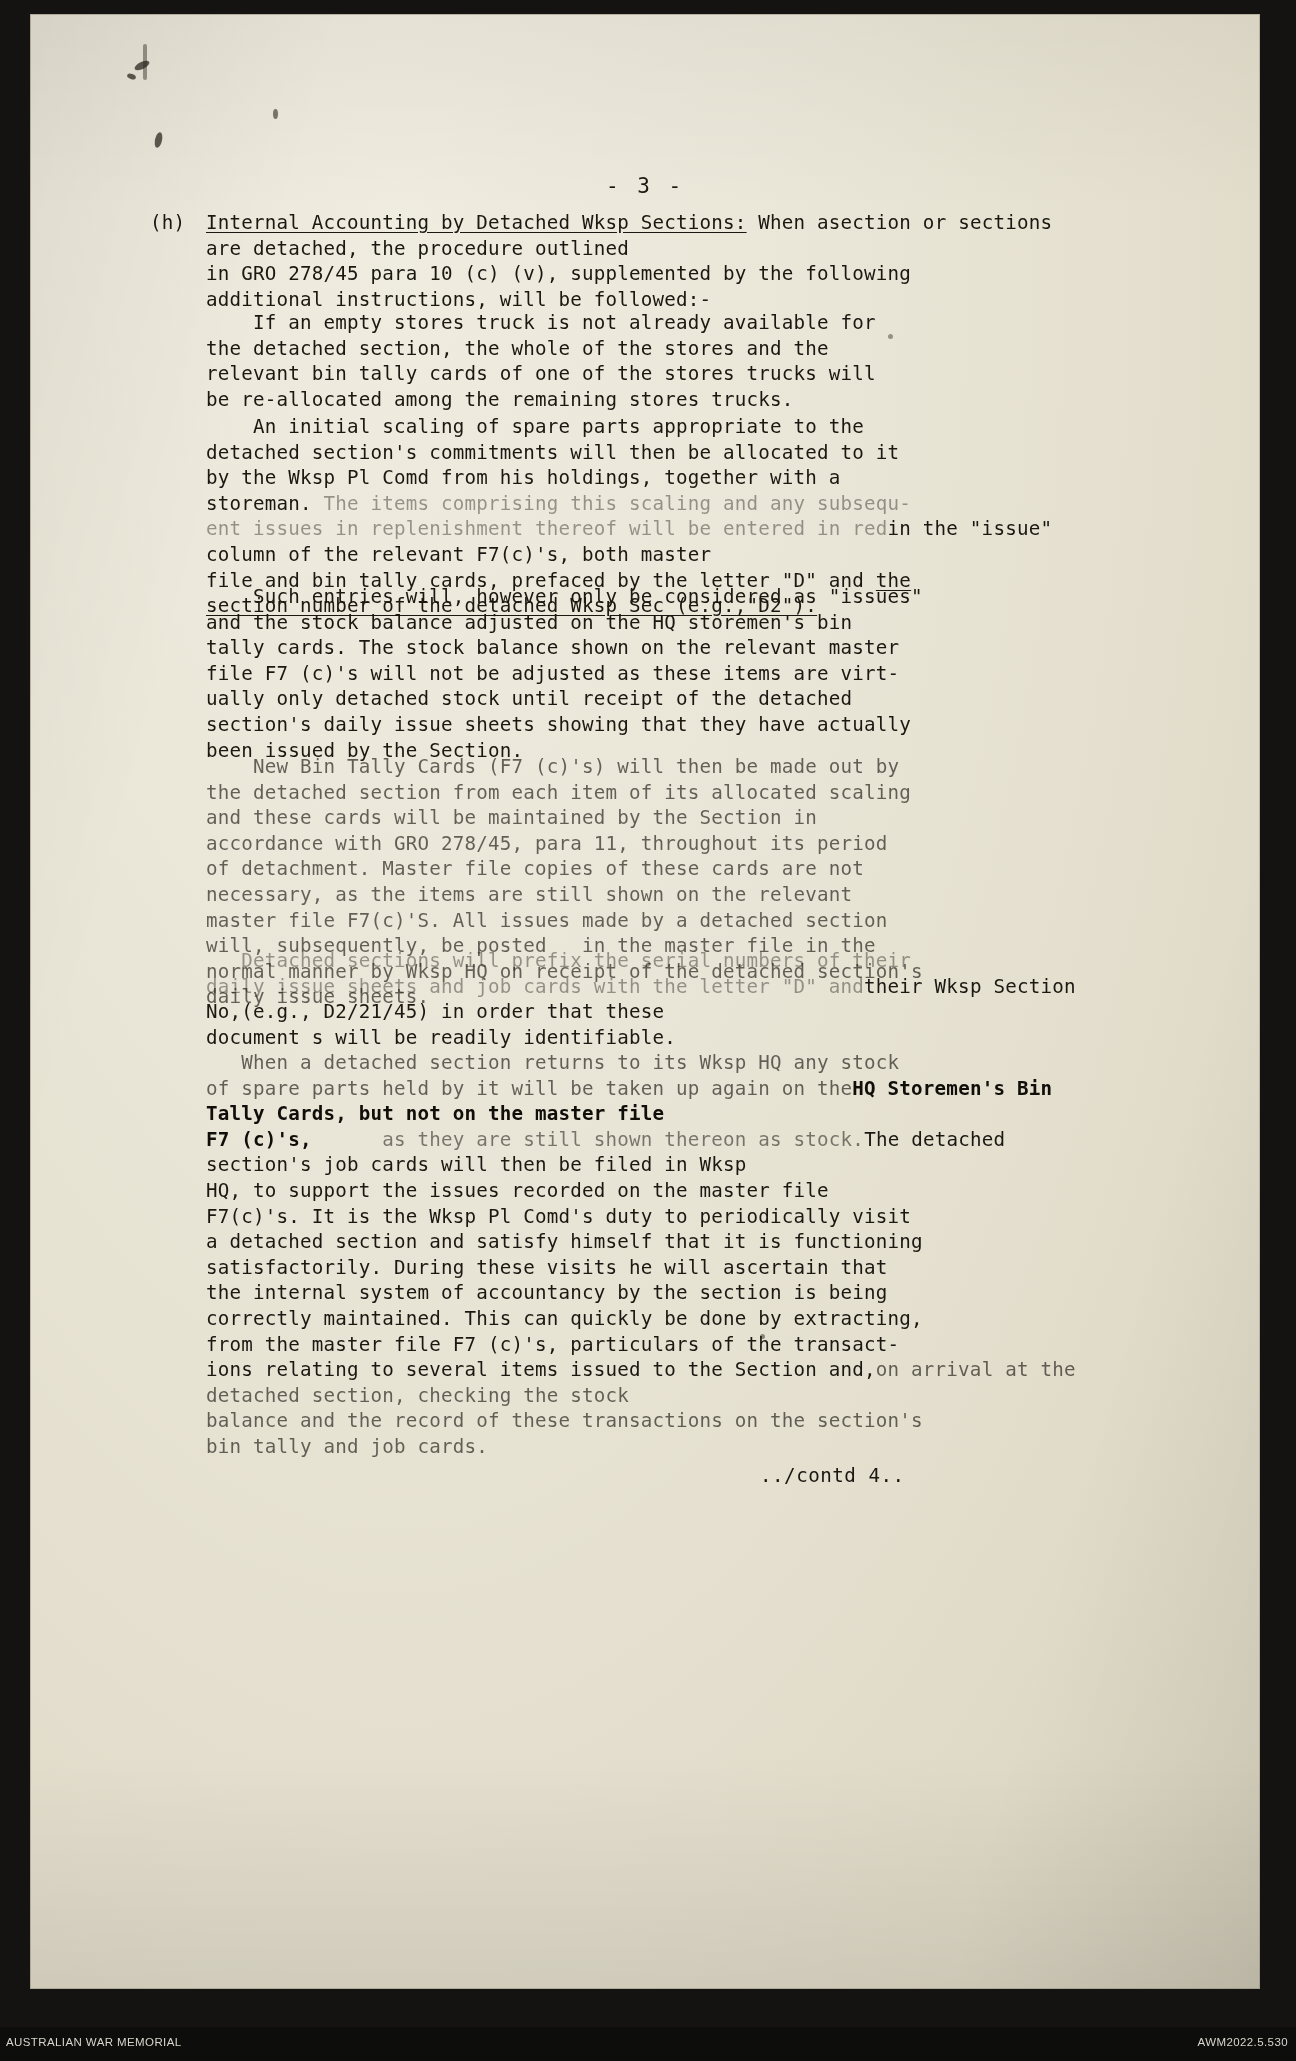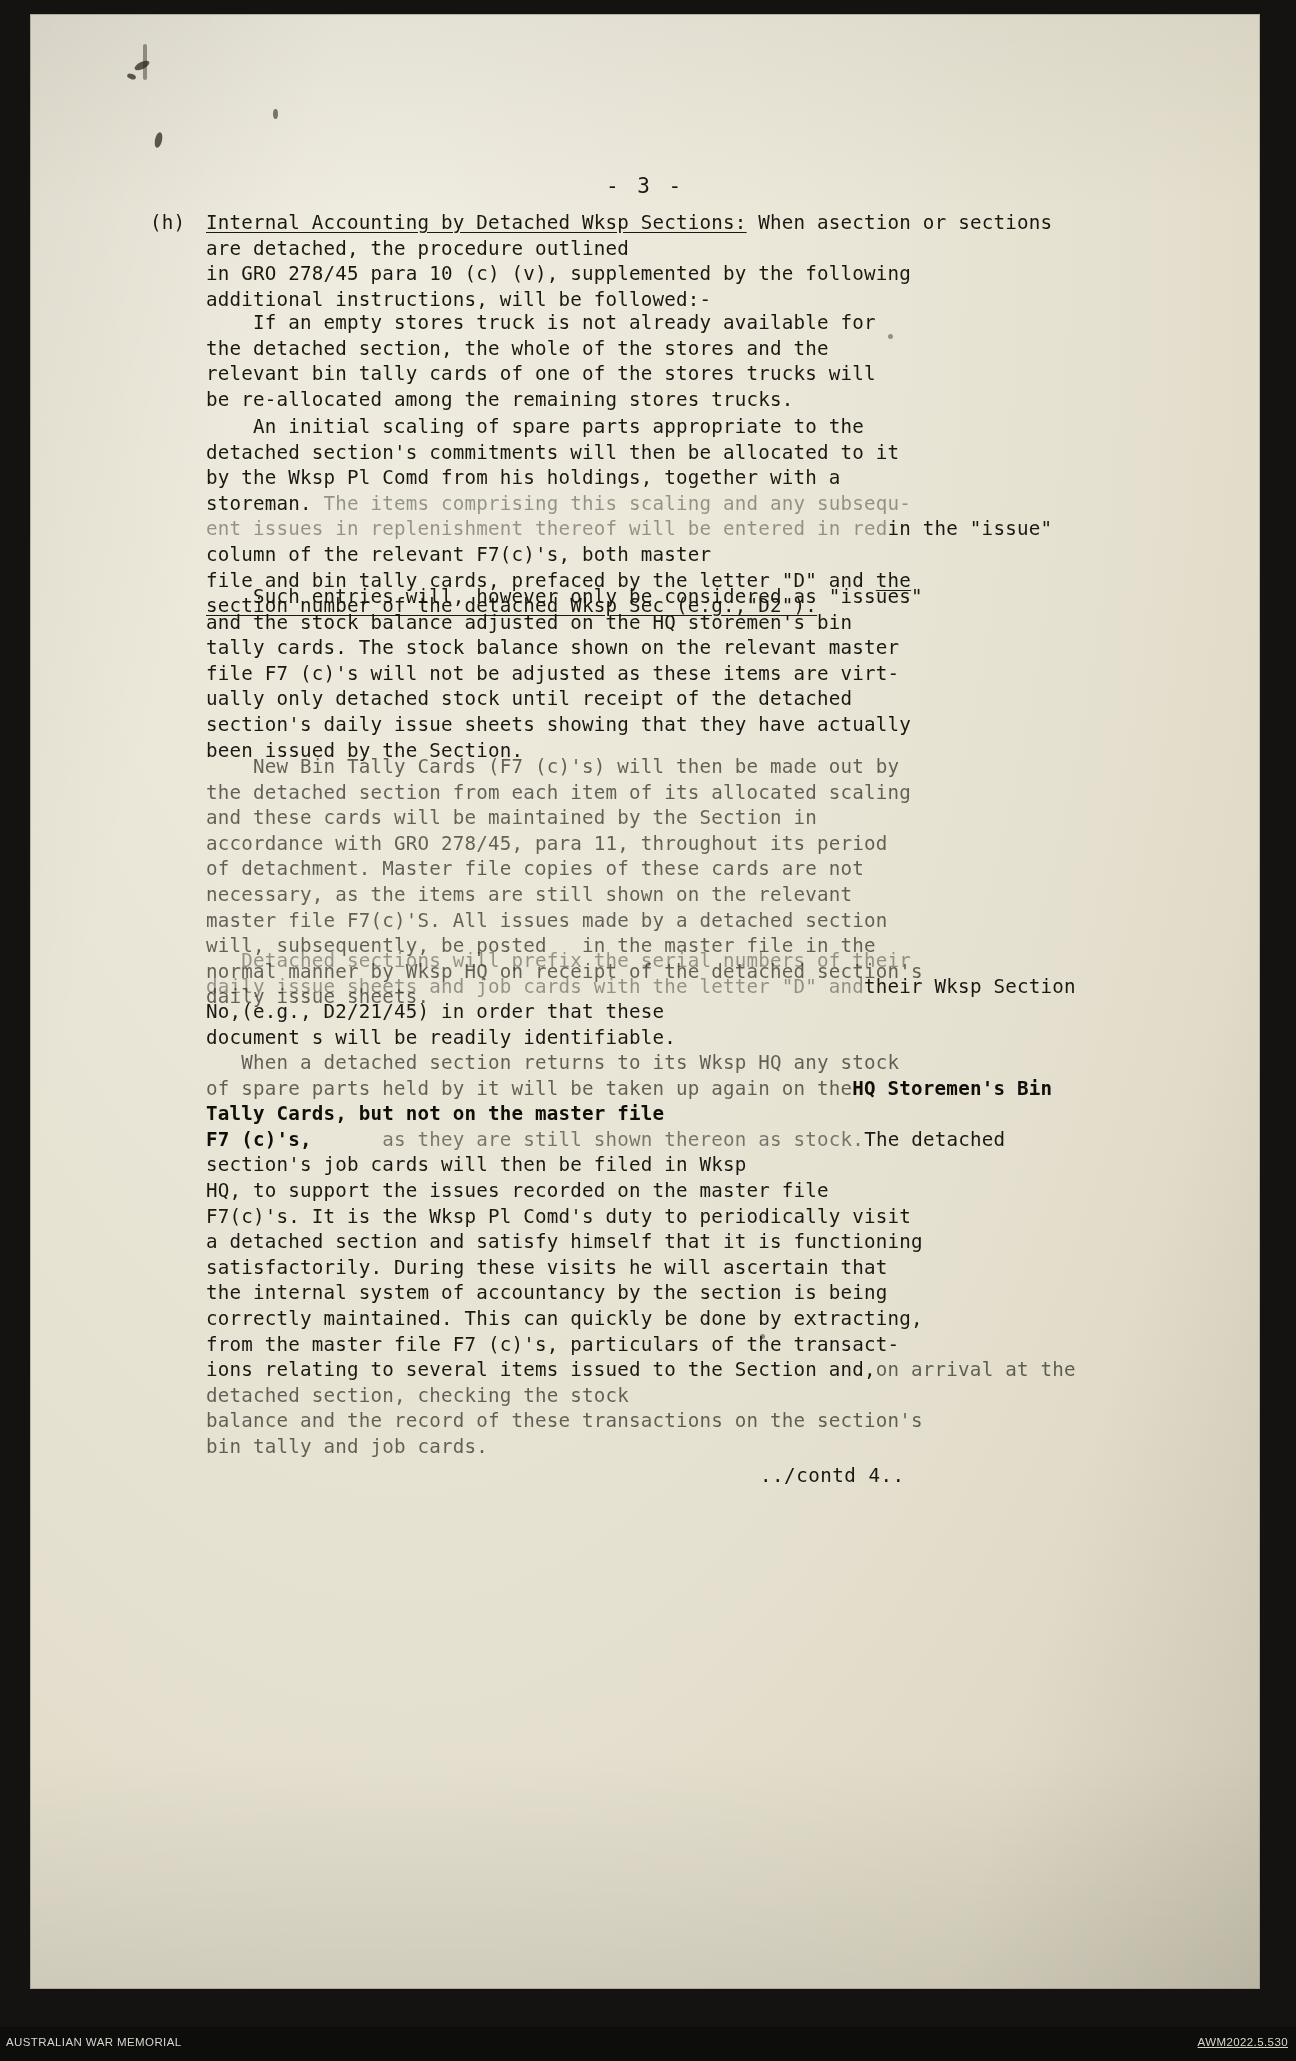--- a/index.html
+++ b/index.html
@@ -143,21 +143,21 @@
     bottom: 0;
     width: 1296px;
     height: 34px;
     background: #0d0d0c;
     color: #d8d5cc;
     font-family: "Liberation Sans", sans-serif;
     font-size: 11.5px;
     letter-spacing: .4px;
   }
   #credit-left  { position: absolute; left: 6px;  top: 9px; }
-  #credit-right { position: absolute; right: 8px; top: 9px; text-decoration: underline; }
+  #credit-right { position: absolute; right: 8px; top: 9px; }
 </style>
 </head>
 <body>
 
 <div id="scan-bg"></div>
 
 <div id="paper">
 
   <div class="blemish" id="blemish-1"></div>
   <div class="blemish" id="blemish-2"></div>

